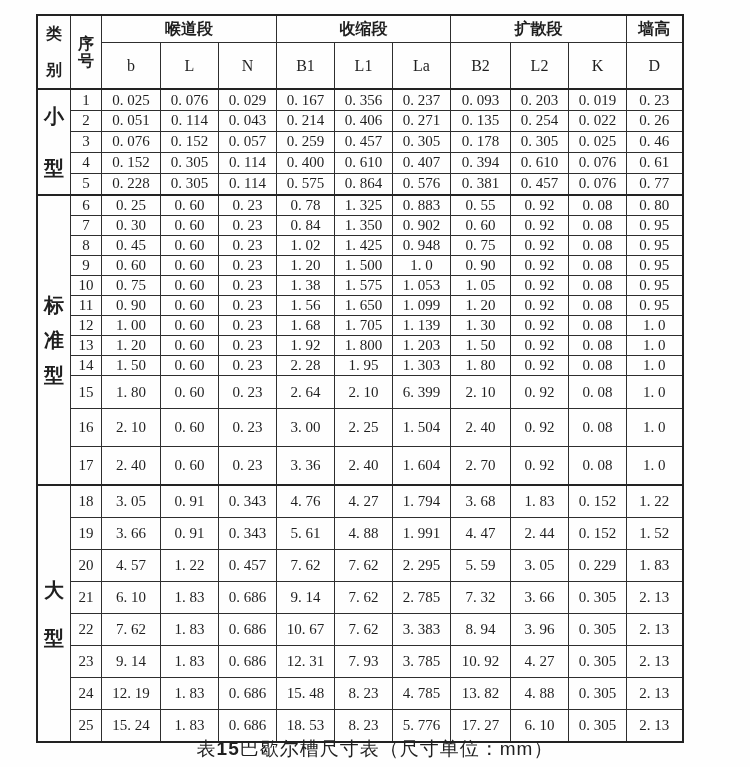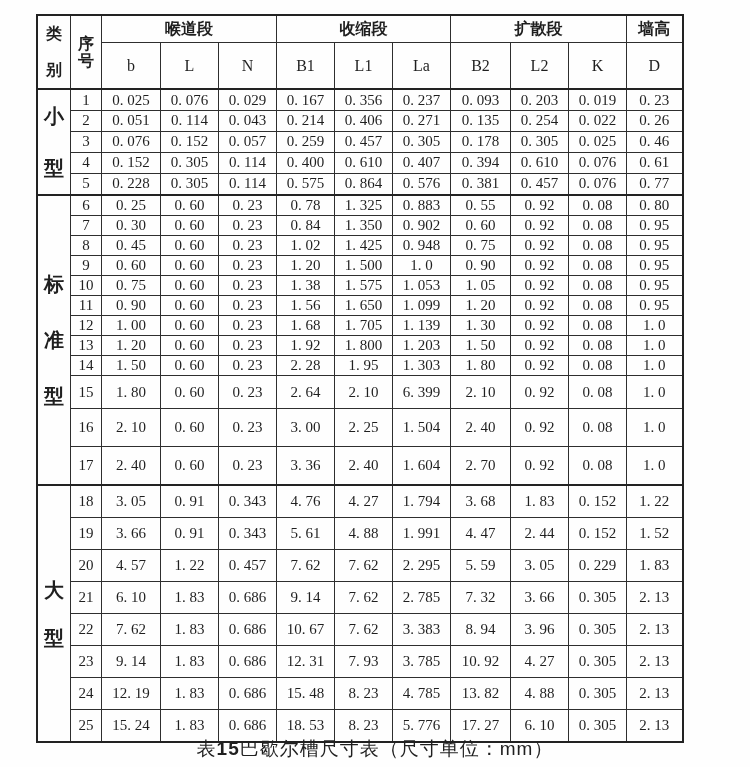--- a/index.html
+++ b/index.html
@@ -59,21 +59,21 @@
   tr.hbig td { height: 31px; }
   tr.band td { border-top: 2px solid #222222; }
   td.cat {
     font-weight: bold;
     font-size: 20px;
     padding: 0 6px;
     word-break: break-all;
     white-space: normal;
   }
   td.cat-0 { line-height: 52px; }
-  td.cat-1 { line-height: 56px; text-align: right; }
+  td.cat-1 { line-height: 35px; text-align: right; }
   td.cat-2 { line-height: 48px; }
   
   .caption {
     position: absolute;
     top: 736px;
     left: 0;
     width: 750px;
     text-align: center;
     font-size: 19px;
     letter-spacing: 1px;

